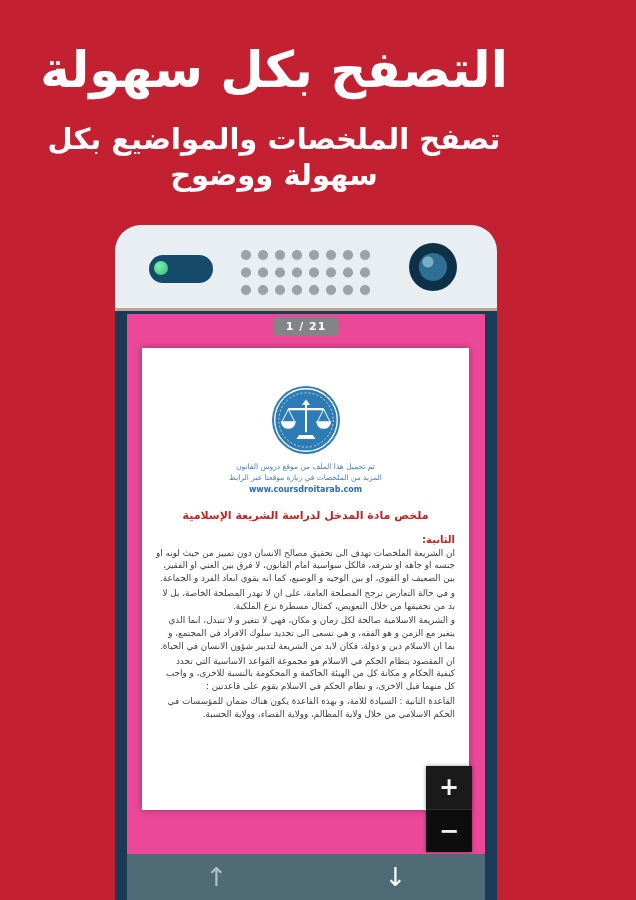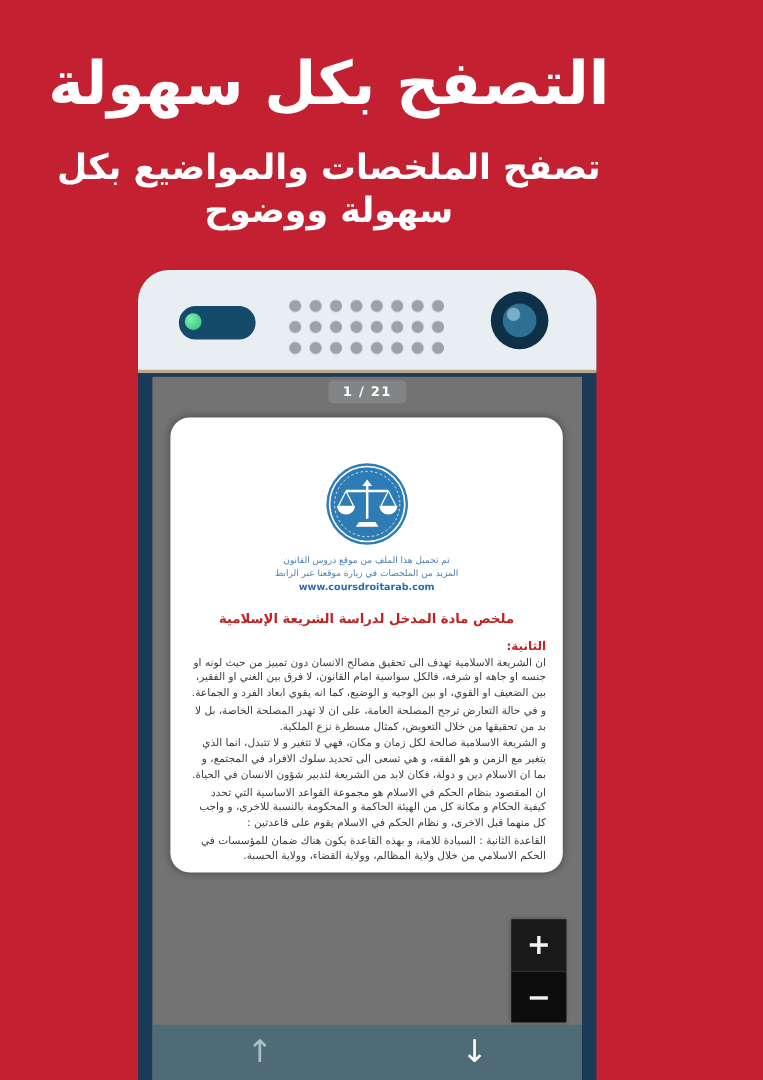--- a/index.html
+++ b/index.html
@@ -44,33 +44,33 @@
     border-radius: 50%; background: #0e3148;
   }
   .camera .lens {
     position: absolute; left: 10px; top: 10px; width: 28px; height: 28px; border-radius: 50%;
     background: radial-gradient(circle at 32% 32%, #79aec9 0 5px, #2e6f94 6px);
   }
 
   
   .screen {
     position: absolute; top: 89px; bottom: 0; left: 12px; right: 12px;
-    background: #737373; overflow: hidden; padding-left: 40px;
+    background: #ec4899; overflow: hidden; padding-left: 40px;
   }
   .page-badge {
     position: absolute; top: 3px; left: 50%; transform: translateX(-50%);
     background: #828486; color: #ffffff; font-size: 11px; font-weight: bold;
     padding: 3px 12px; border-radius: 4px; letter-spacing: 1px;
   }
 
   
   .doc {
-    position: absolute; left: 15px; top: 34px; width: 327px; height: 379px;
+    position: absolute; left: 15px; top: 34px; width: 327px; height: 462px;
     background: #ffffff; box-shadow: 0 0 7px rgba(0,0,0,0.35);
-    direction: rtl; text-align: center; overflow: hidden; border-radius: 16px;
+    direction: rtl; text-align: center; overflow: hidden;
   }
   .logo {
     width: 68px; height: 68px; margin: 38px auto 0; border-radius: 50%;
     background: #2e7cb5; position: relative;
   }
   .logo svg { position: absolute; left: 0; top: 0; }
   .doc-source { margin-top: 7px; color: #4a7fb5; font-size: 7.5px; line-height: 1.5; }
   .doc-website { color: #2b6cb0; font-weight: bold; font-size: 8px; }
   .doc-title { margin-top: 13px; color: #c32222; font-weight: bold; font-size: 11px; }
   .doc-heading { margin: 12px 14px 0; color: #c32222; font-weight: bold; font-size: 10px; text-align: right; }
@@ -146,21 +146,21 @@
         <div class="doc-source">
           <div>تم تحميل هذا الملف من موقع دروس القانون</div>
           <div>المزيد من الملخصات في زيارة موقعنا عبر الرابط</div>
           <div class="doc-website">www.coursdroitarab.com</div>
         </div>
 
         <div class="doc-title">ملخص مادة المدخل لدراسة الشريعة الإسلامية</div>
         <div class="doc-heading">الثانية:</div>
 
         <div class="doc-body">
-          <p>ان الشريعة الاسلامية تهدف الى تحقيق مصالح الانسان دون تمييز من حيث لونه او جنسه او جاهه او شرفه، فالكل سواسية امام القانون، لا فرق بين الغني او الفقير، بين الضعيف او القوي، او بين الوجيه و الوضيع، كما انه يقوي ابعاد الفرد و الجماعة.</p>
+          <p>ان الشريعة الملخصات تهدف الى تحقيق مصالح الانسان دون تمييز من حيث لونه او جنسه او جاهه او شرفه، فالكل سواسية امام القانون، لا فرق بين الغني او الفقير، بين الضعيف او القوي، او بين الوجيه و الوضيع، كما انه يقوي ابعاد الفرد و الجماعة.</p>
           <p>و في حالة التعارض ترجح المصلحة العامة، على ان لا تهدر المصلحة الخاصة، بل لا بد من تحقيقها من خلال التعويض، كمثال مسطرة نزع الملكية.</p>
           <p>و الشريعة الاسلامية صالحة لكل زمان و مكان، فهي لا تتغير و لا تتبدل، انما الذي يتغير مع الزمن و هو الفقه، و هي تسعى الى تحديد سلوك الافراد في المجتمع، و بما ان الاسلام دين و دولة، فكان لابد من الشريعة لتدبير شؤون الانسان في الحياة.</p>
           <p>ان المقصود بنظام الحكم في الاسلام هو مجموعة القواعد الاساسية التي تحدد كيفية الحكام و مكانة كل من الهيئة الحاكمة و المحكومة بالنسبة للاخرى، و واجب كل منهما قبل الاخرى، و نظام الحكم في الاسلام يقوم على قاعدتين :</p>
           <p>القاعدة الثانية : السيادة للامة، و بهذه القاعدة يكون هناك ضمان للمؤسسات في الحكم الاسلامي من خلال ولاية المظالم، وولاية القضاء، وولاية الحسبة.</p>
         </div>
       </div>
 
       <div class="zoom-stack">
         <button class="zoom-btn plus">+</button>
         <button class="zoom-btn minus">−</button>

